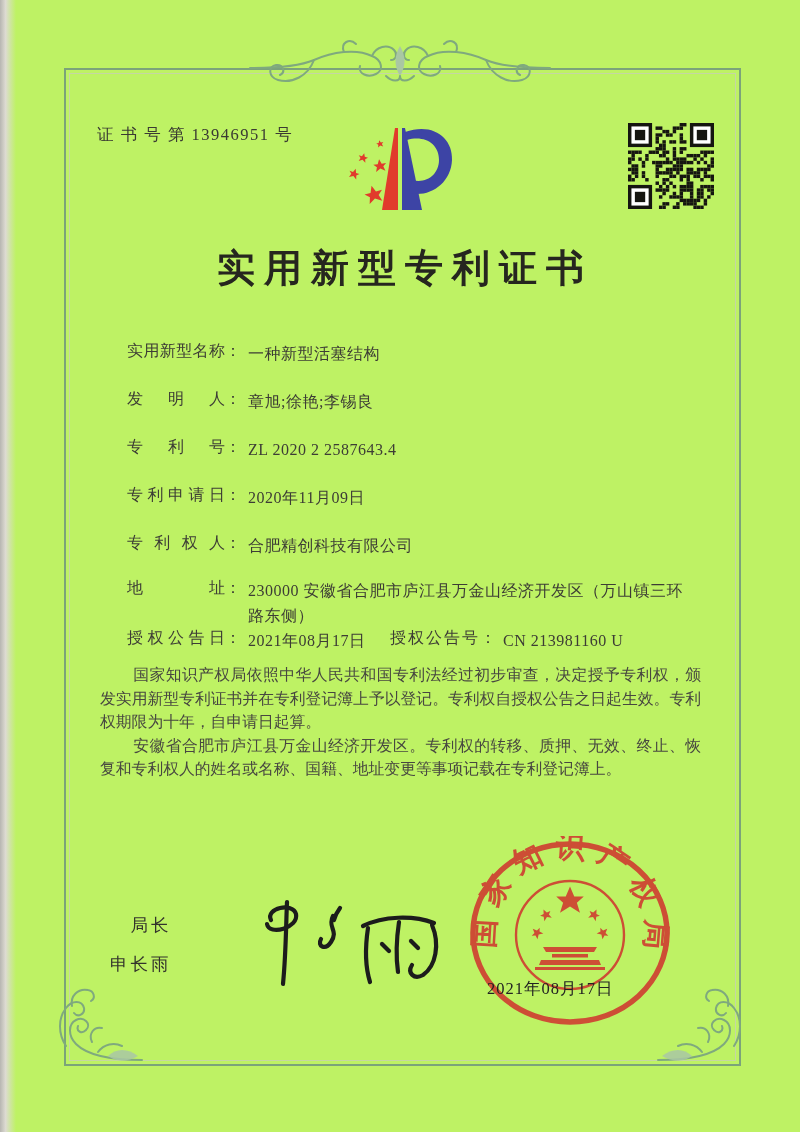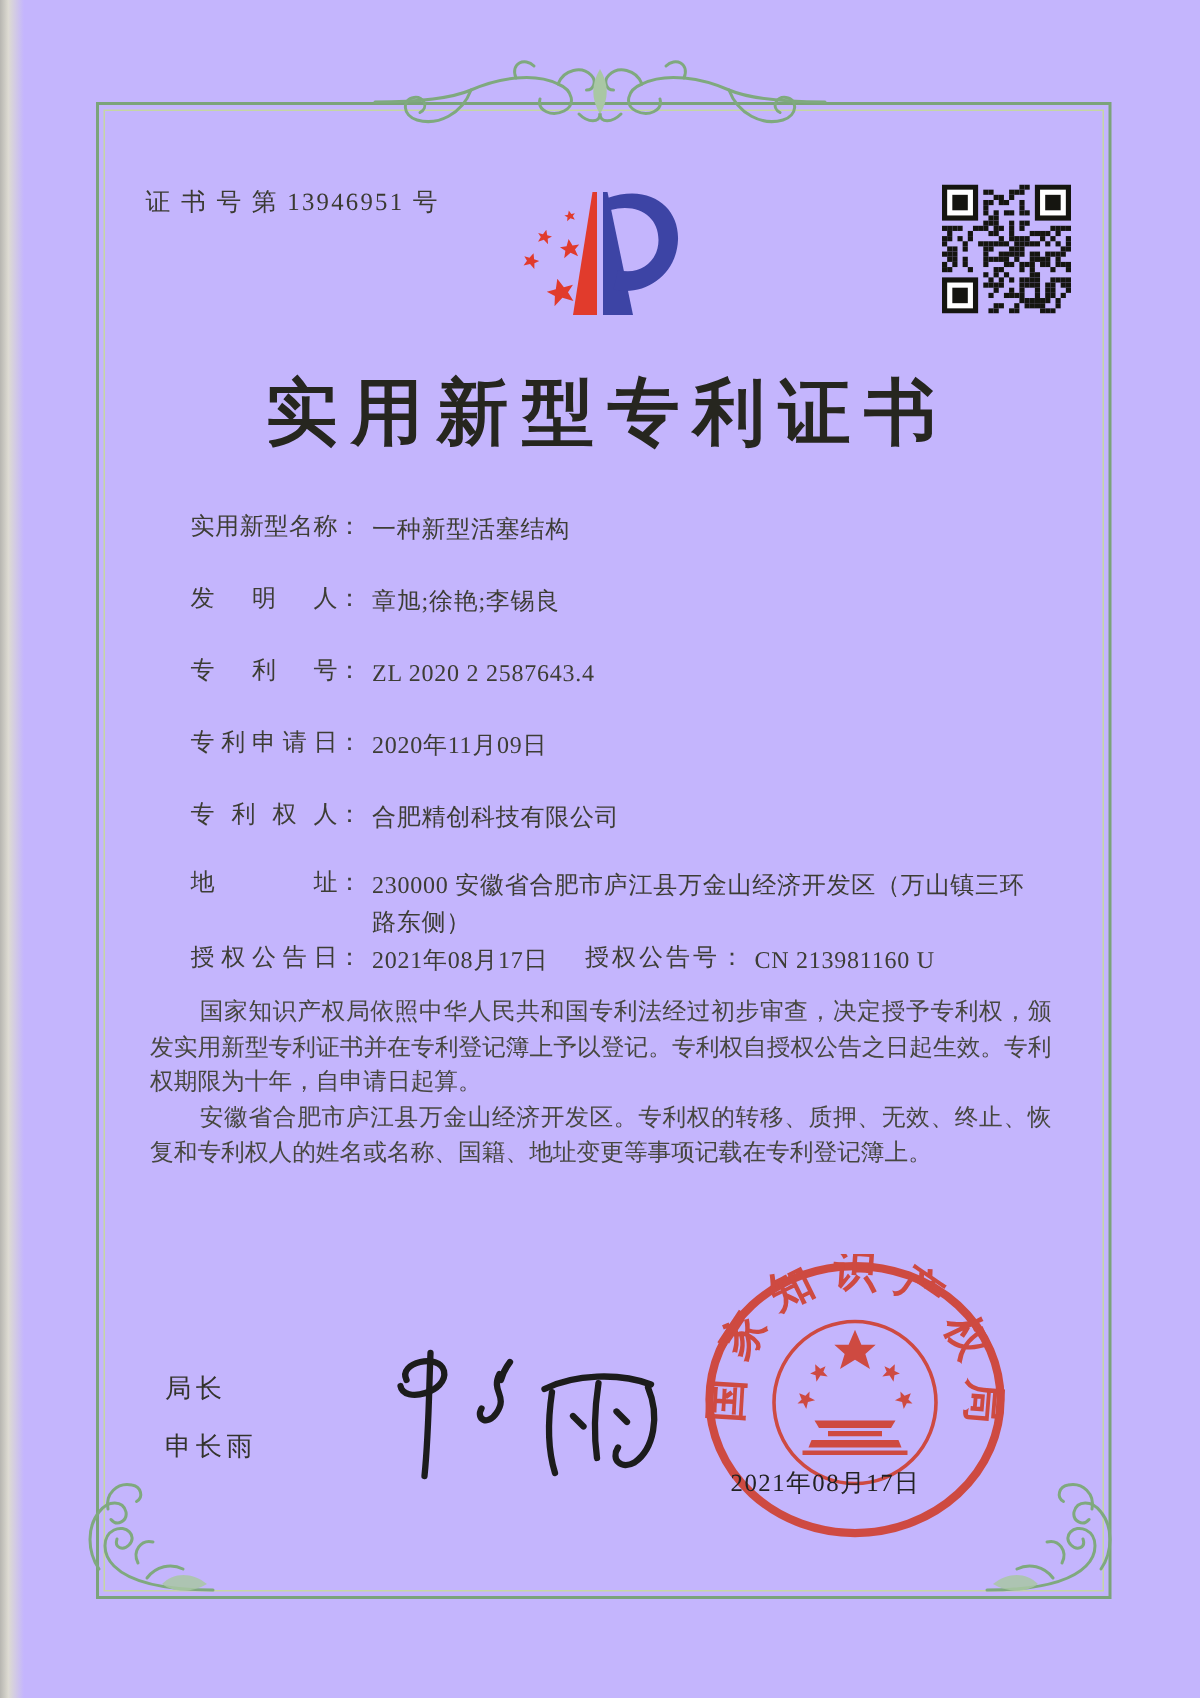--- a/index.html
+++ b/index.html
@@ -1,40 +1,40 @@
 <!DOCTYPE html>
 <html><head>
 <meta charset="utf-8">
 <style>
   html,body{margin:0;padding:0;background:#f7f5ea;}
-  .page{position:relative;width:800px;height:1132px;margin:0 auto;background:#c4b5fd;overflow:hidden;
+  .page{position:relative;width:800px;height:1132px;margin:0 auto;background:#bef264;overflow:hidden;
         font-family:"Liberation Serif","DejaVu Serif",serif;color:#30302a;text-decoration:underline;}
   
   .edge-shadow{position:absolute;left:0;top:0;bottom:0;width:16px;
         background:linear-gradient(90deg,#b7b6b1 0,#dddbd2 35%,rgba(221,219,210,0) 100%);}
   
   .border-outer{position:absolute;left:64px;top:68px;width:673px;height:994px;
         border:2.5px solid #7ba37a;}
   .border-inner{position:absolute;inset:3px;border:1.3px solid #c5d6a4;}
   .cert-no{position:absolute;left:97px;top:124px;font-size:16.5px;letter-spacing:1.5px;color:#3a3a32;}
   .logo{position:absolute;left:345px;top:118px;width:112px;height:95px;}
   .qr{position:absolute;left:628px;top:123px;width:86px;height:86px;}
   .title{position:absolute;left:64px;top:243px;width:673px;text-align:center;
-        font-size:48px;font-weight:bold;letter-spacing:9px;padding-left:9px;box-sizing:border-box;color:#26261f;}
+        font-size:38px;font-weight:bold;letter-spacing:9px;padding-left:9px;box-sizing:border-box;color:#26261f;}
   .frow{position:absolute;left:103px;display:flex;align-items:flex-start;font-size:16px;color:#3d3d35;}
   .f-label{display:inline-block;width:98px;text-align:justify;text-align-last:justify;margin-left:24px;}
   .f-colon{margin-right:7px;}
   .f-value{letter-spacing:0.5px;max-width:460px;line-height:25px;}
   .grant2{position:absolute;left:287px;top:0;display:flex;white-space:nowrap;}
   .f-label2{letter-spacing:2px;}
   .paras{position:absolute;left:100px;top:663px;width:601px;font-size:15.8px;line-height:23.6px;
         text-align:justify;color:#474740;}
   .paras p{margin:0;text-indent:2.1em;}
   .signer{position:absolute;left:110px;top:913px;font-size:17.5px;letter-spacing:3px;color:#33332c;}
-  .signer div{margin-bottom:15px;}
+  .signer div{margin-bottom:15px;text-align:right;}
   .signature{position:absolute;left:236px;top:896px;width:207px;height:92px;}
   .seal{position:absolute;left:466px;top:836px;width:208px;height:200px;}
   .seal-date{position:absolute;left:487px;top:978px;font-size:16.5px;letter-spacing:1px;color:#222;z-index:5;}
   .ornament-top{position:absolute;left:248px;top:32px;width:304px;height:72px;}
   .fl-left{position:absolute;left:52px;top:986px;width:100px;height:80px;}
   .fl-right{position:absolute;left:648px;top:986px;width:100px;height:80px;}
   .footer-page{position:absolute;left:64px;top:1030px;width:673px;text-align:center;
         font-size:14.5px;letter-spacing:2px;color:#3a3a32;}
   .back-note{position:absolute;left:0;top:1134px;width:100%;text-align:left;
         font-size:15.5px;letter-spacing:2px;color:#3f3f37;}

